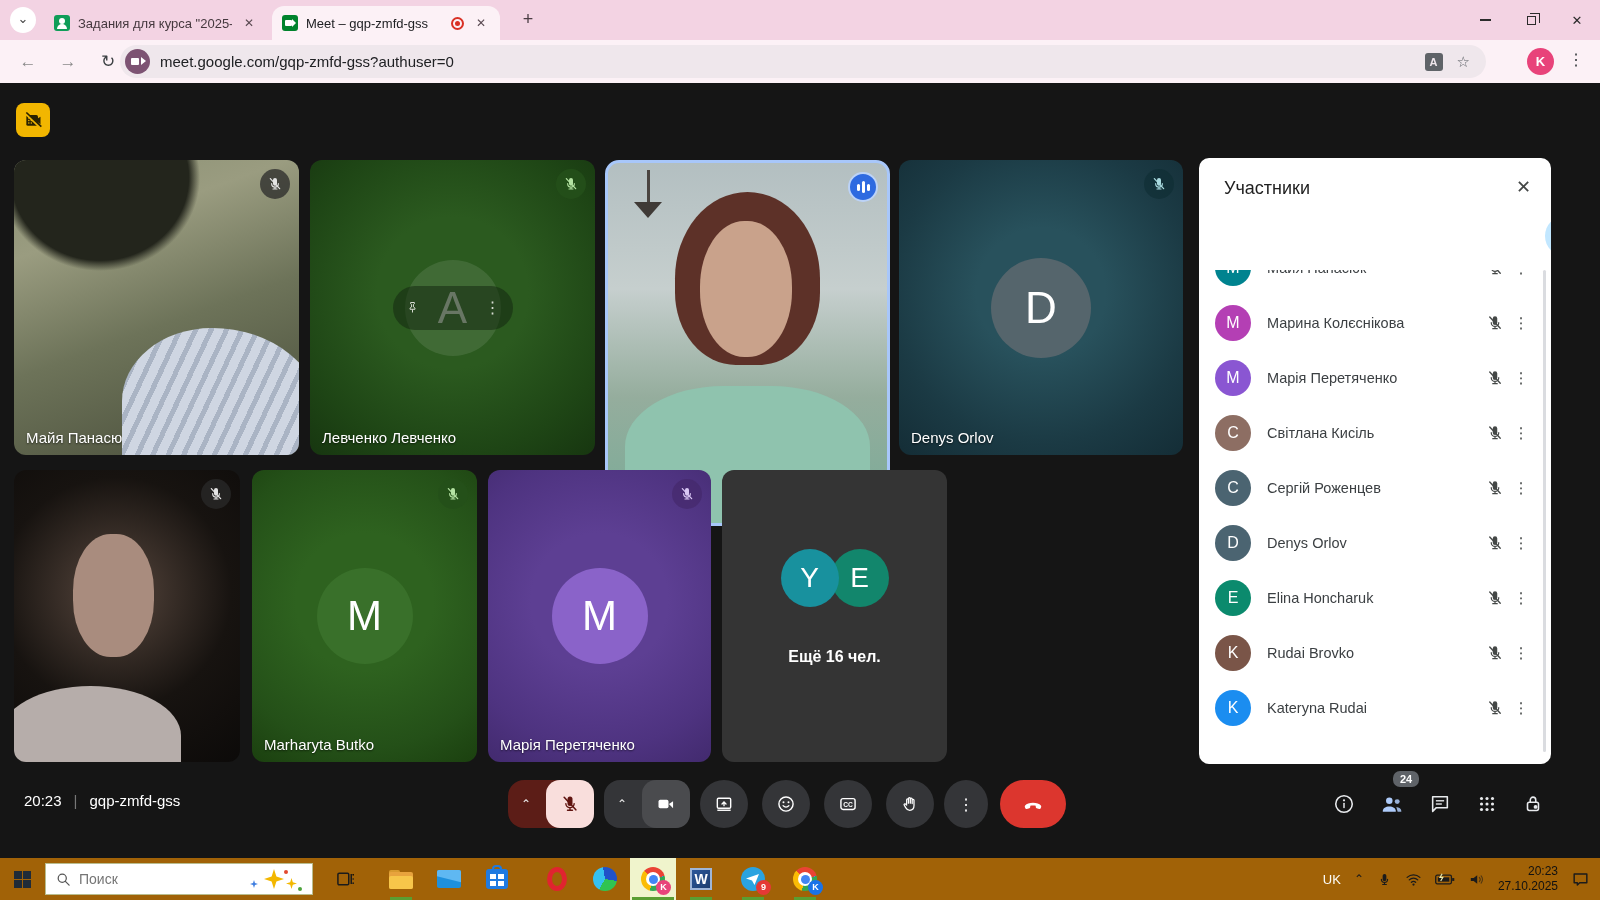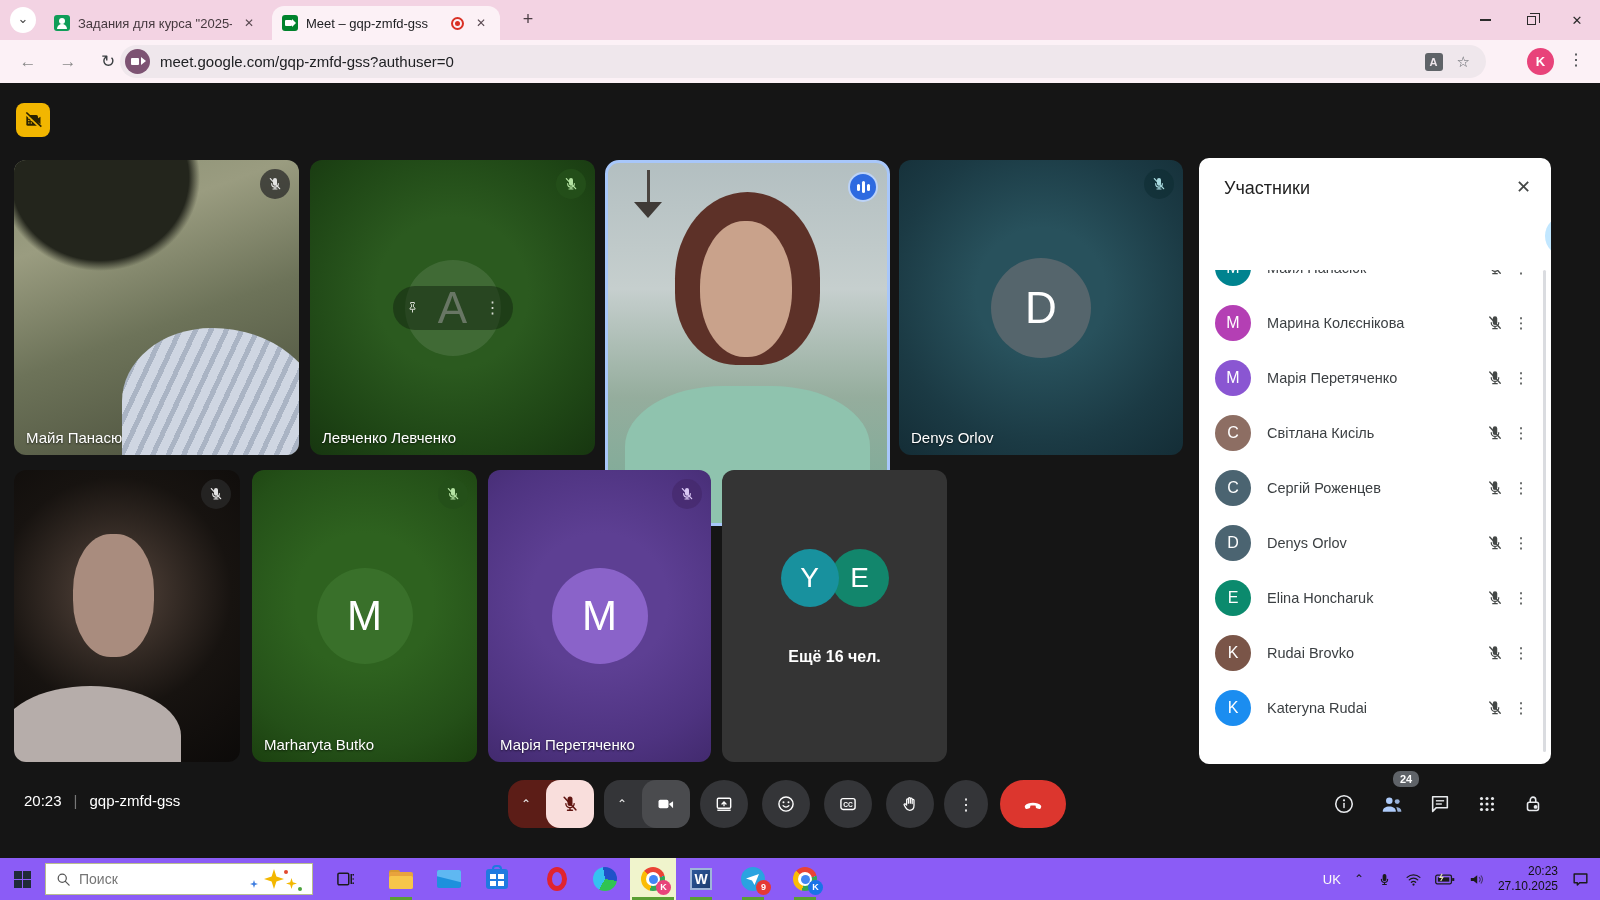--- a/index.html
+++ b/index.html
@@ -111,21 +111,21 @@
   .split .main { width:48px; height:48px; border-radius:14px; display:flex; align-items:center; justify-content:center; }
   .micsplit { background:#5c1d17; }
   .micsplit .main { background:#f9dedc; color:#601410; }
   .camsplit .main { background:#4a4b4e; color:#fff; }
   .morebtn { width:44px; border-radius:50%; color:#fff; font-size:16px; }
   .endcall { width:66px; border-radius:24px; background:#dc362e; }
   .rightico { position:absolute; top:10px; width:28px; height:28px; display:flex; align-items:center; justify-content:center; color:#e8eaed; }
   .badge24 { position:absolute; left:1393px; top:-9px; background:#5f6368; color:#fff; font-size:11px; font-weight:bold; border-radius:7px; padding:2px 7px; }
 
   
-  .taskbar { position:absolute; left:0; top:858px; width:1600px; height:42px; background:#8b5cf6; display:flex; align-items:center; }
+  .taskbar { position:absolute; left:0; top:858px; width:1600px; height:42px; background:#a16207; display:flex; align-items:center; }
   .startbtn { width:44px; display:flex; justify-content:center; }
   .winlogo { width:17px; height:17px; display:grid; grid-template-columns:8px 8px; grid-template-rows:8px 8px; gap:1px; }
   .winlogo i { background:#1f2b38; }
   .searchbox { position:absolute; left:45px; top:5px; width:268px; height:32px; background:#fff; border:1px solid #b9bd8e; display:flex; align-items:center; padding:0 10px; gap:8px; }
   .searchbox input { border:none; outline:none; font-size:14px; color:#444; width:130px; background:transparent; font-family:"Liberation Sans",sans-serif; }
   .sparkles { position:absolute; right:8px; top:4px; width:56px; height:24px; }
   .star4 { position:absolute; background:#f3b700; clip-path:polygon(50% 0,62% 38%,100% 50%,62% 62%,50% 100%,38% 62%,0 50%,38% 38%); }
   .tbico { position:absolute; top:8px; width:26px; height:26px; display:flex; align-items:center; justify-content:center; }
   .underln { position:absolute; top:39px; height:3px; background:#5a9e32; }
   .activecell { position:absolute; left:630px; top:0; width:46px; height:42px; background:#f0f4cc; }

